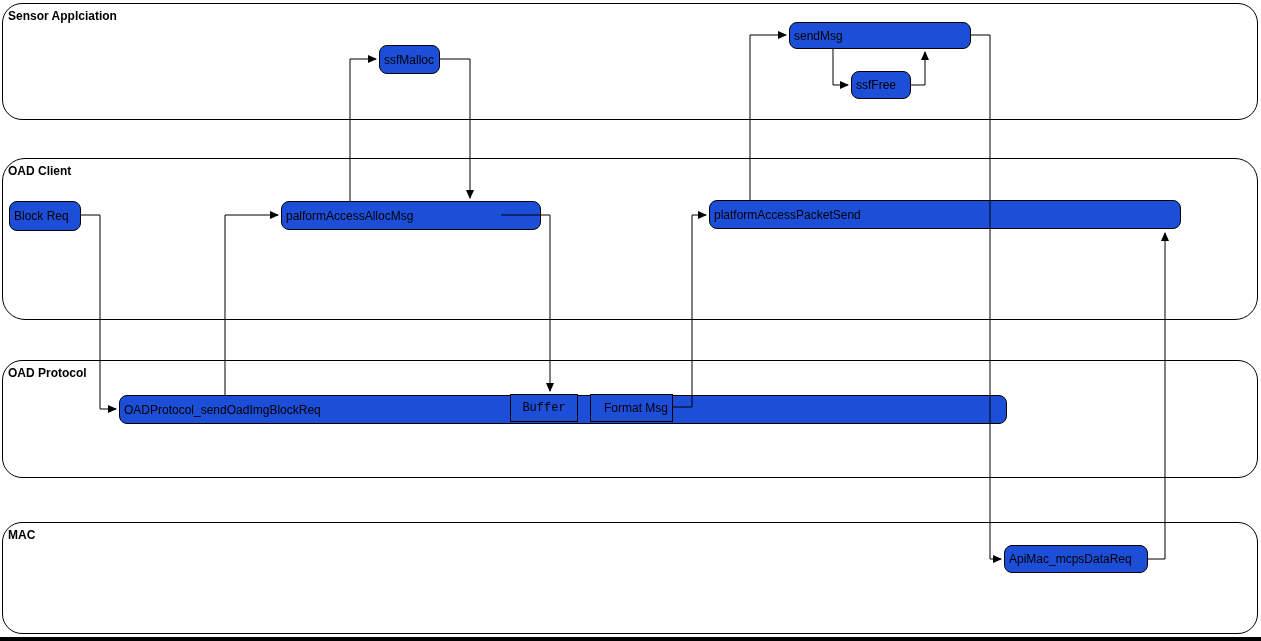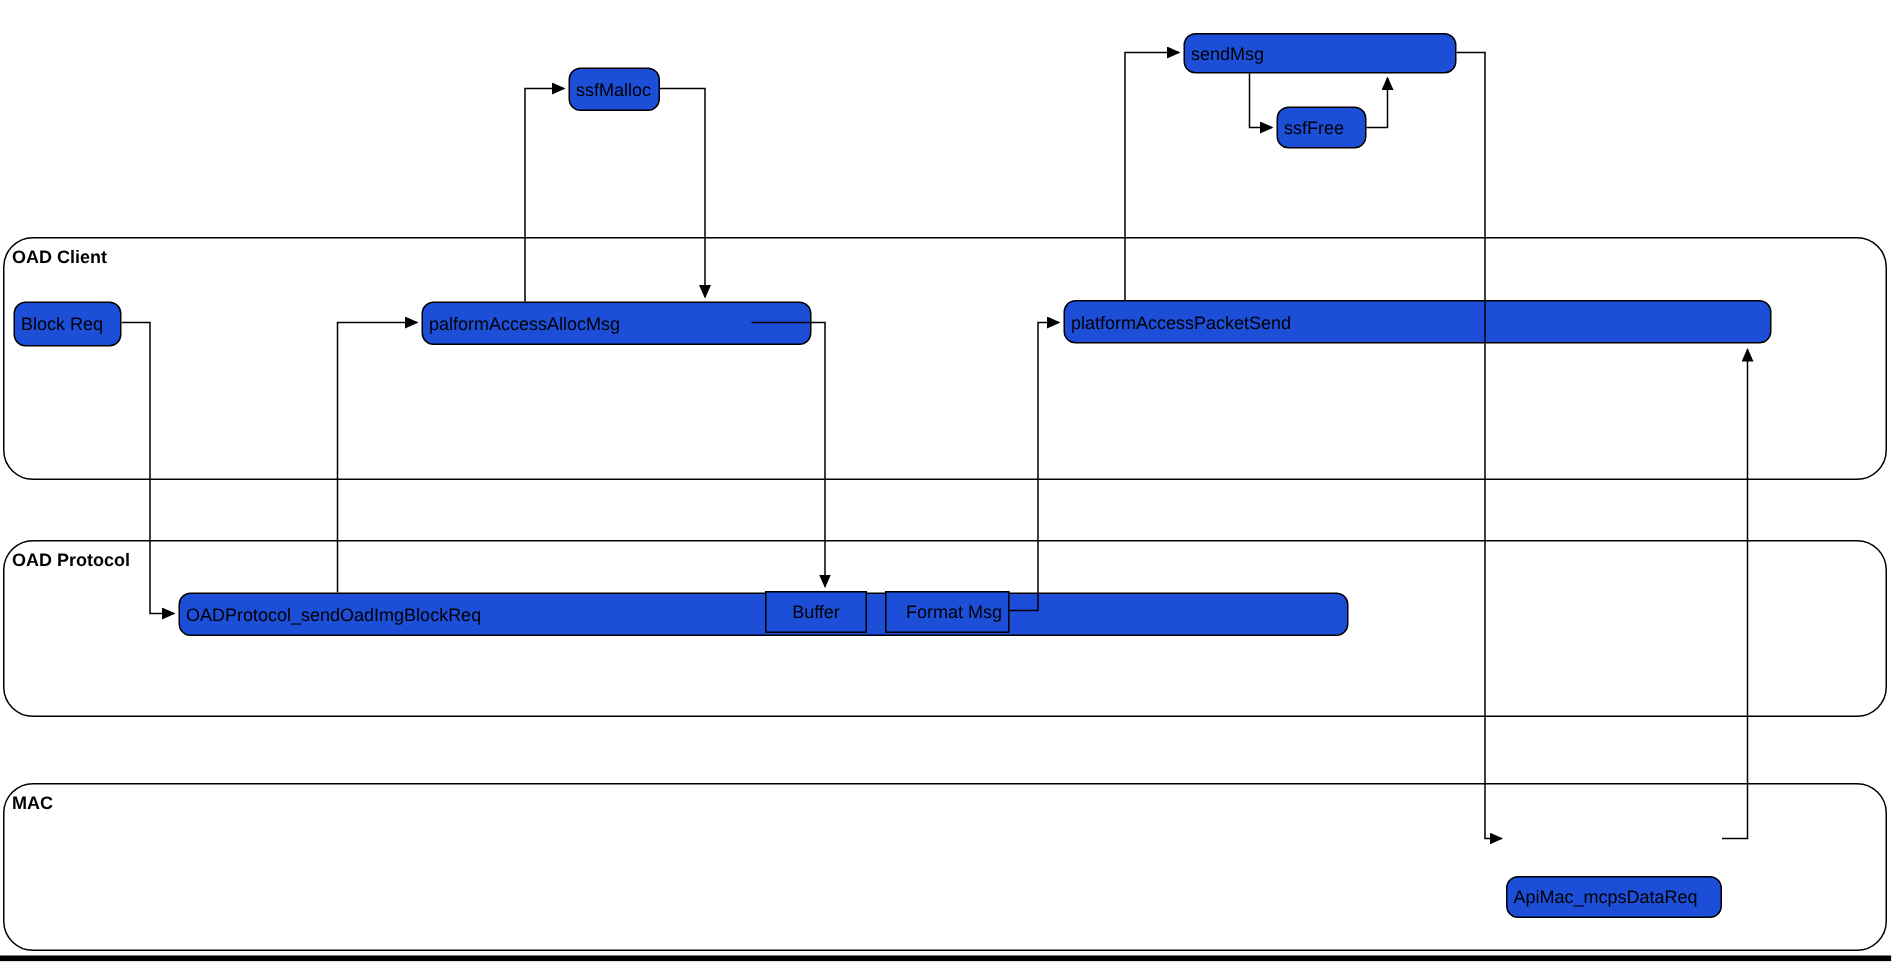--- a/index.html
+++ b/index.html
@@ -61,22 +61,25 @@
     height: 4px;
     background: #000000;
     z-index: 5;
   }
 </style>
 </head>
 <body>
 
 <div id="canvas">
 
+  <div class="container-box" style="left:2px;top:3px;width:1256px;height:117px;">
+    <span class="container-label">Sensor Applciation</span>
+  </div>
 
-  <div class="container-box" style="left:2px;top:158px;width:1256px;height:162px;">
+  <div class="container-box" style="left:2px;top:158px;width:1256px;height:162px;border-radius:23px;">
     <span class="container-label">OAD Client</span>
   </div>
 
   <div class="container-box" style="left:2px;top:360px;width:1256px;height:118px;">
     <span class="container-label">OAD Protocol</span>
   </div>
 
   <div class="container-box" style="left:2px;top:522px;width:1256px;height:112px;">
     <span class="container-label">MAC</span>
   </div>
@@ -98,33 +101,33 @@
   </div>
 
   <div class="node" style="left:281px;top:201px;width:260px;height:29px;">
     <span>palformAccessAllocMsg</span>
   </div>
 
   <div class="node" style="left:709px;top:200px;width:472px;height:29px;">
     <span>platformAccessPacketSend</span>
   </div>
 
-  <div class="node" style="left:119px;top:395px;width:780px;height:29px;">
+  <div class="node" style="left:119px;top:395px;width:888px;height:29px;">
     <span>OADProtocol_sendOadImgBlockReq</span>
   </div>
 
-  <div class="node cell" style="left:510px;top:394px;width:68px;height:28px;">
+  <div class="node cell" style="left:510px;top:394px;width:68px;height:28px;font-family:Liberation Mono, monospace;">
     <span>Buffer</span>
   </div>
 
   <div class="node cell" style="left:590px;top:394px;width:83px;height:28px;justify-content:flex-end;">
     <span>Format Msg</span>
   </div>
 
-  <div class="node" style="left:1004px;top:545px;width:144px;height:28px;margin-top:39px;">
+  <div class="node" style="left:1004px;top:545px;width:144px;height:28px;">
     <span>ApiMac_mcpsDataReq</span>
   </div>
 
   <svg id="edges" width="1261" height="641" viewBox="0 0 1261 641">
     <defs>
       <marker id="arrow" markerWidth="10" markerHeight="10" refX="8" refY="4" orient="auto" markerUnits="userSpaceOnUse">
         <path d="M0,0 L9,4 L0,8 z" fill="#000000"></path>
       </marker>
     </defs>
     <g fill="none" stroke="#000000" stroke-width="1">

